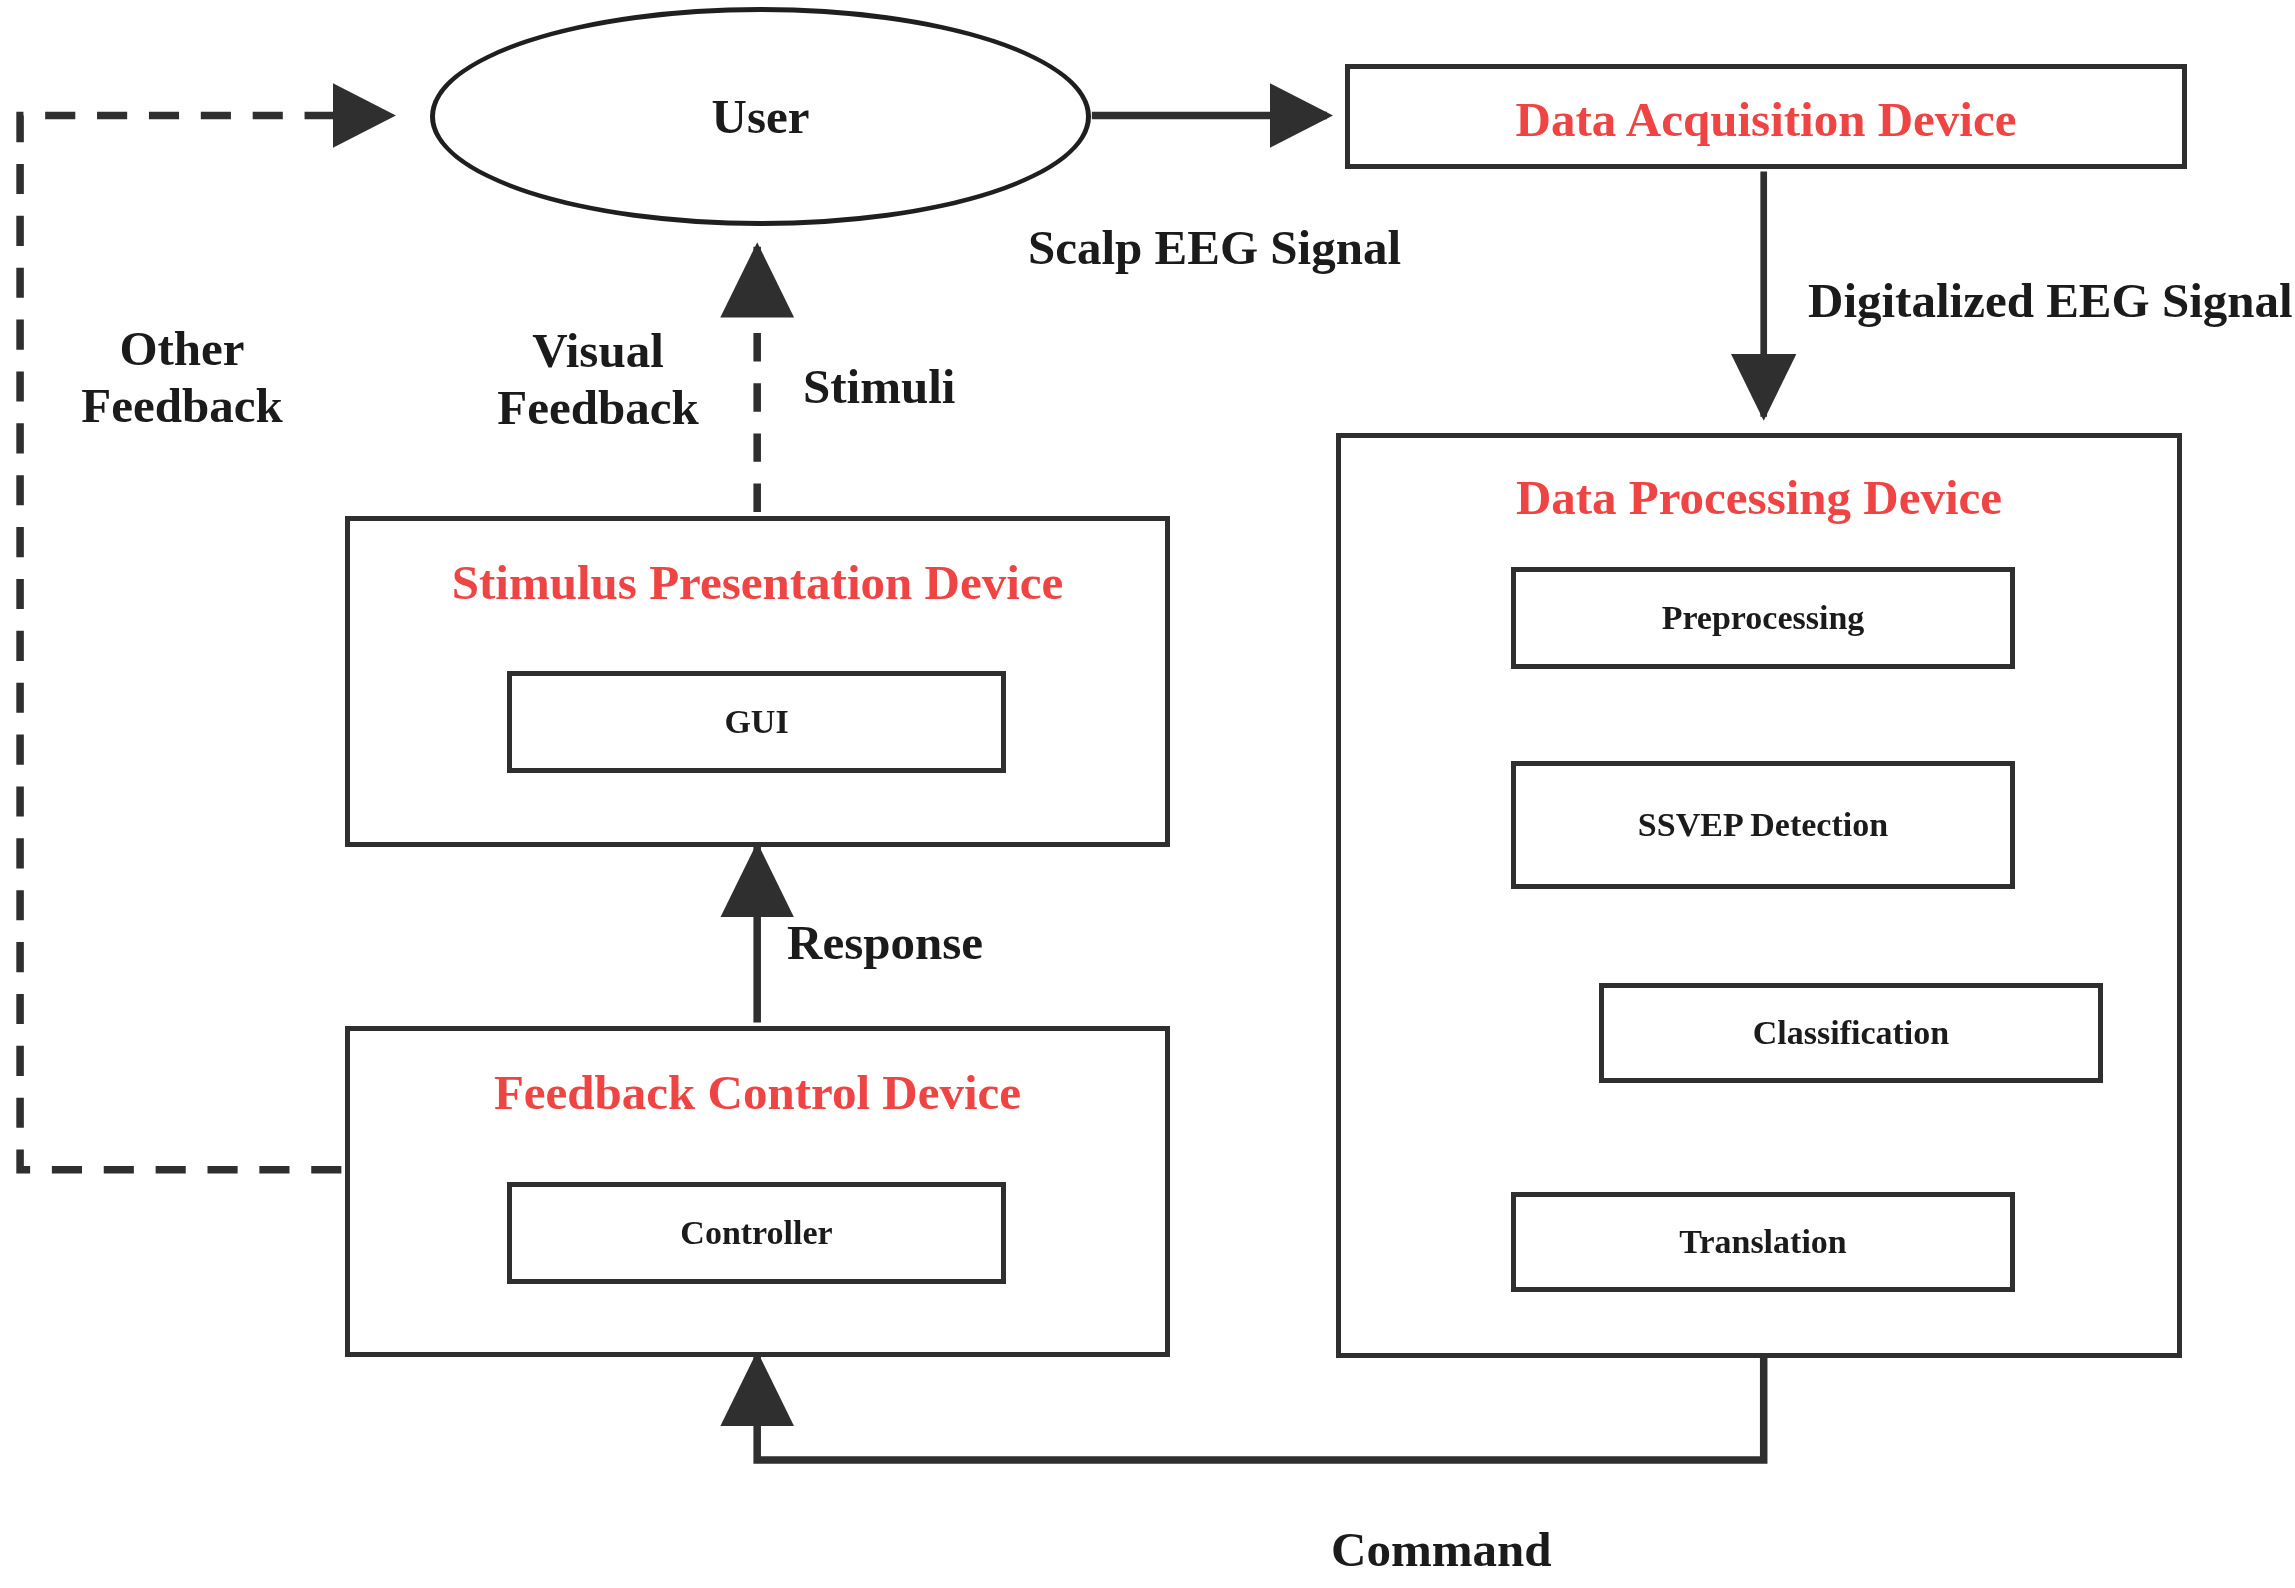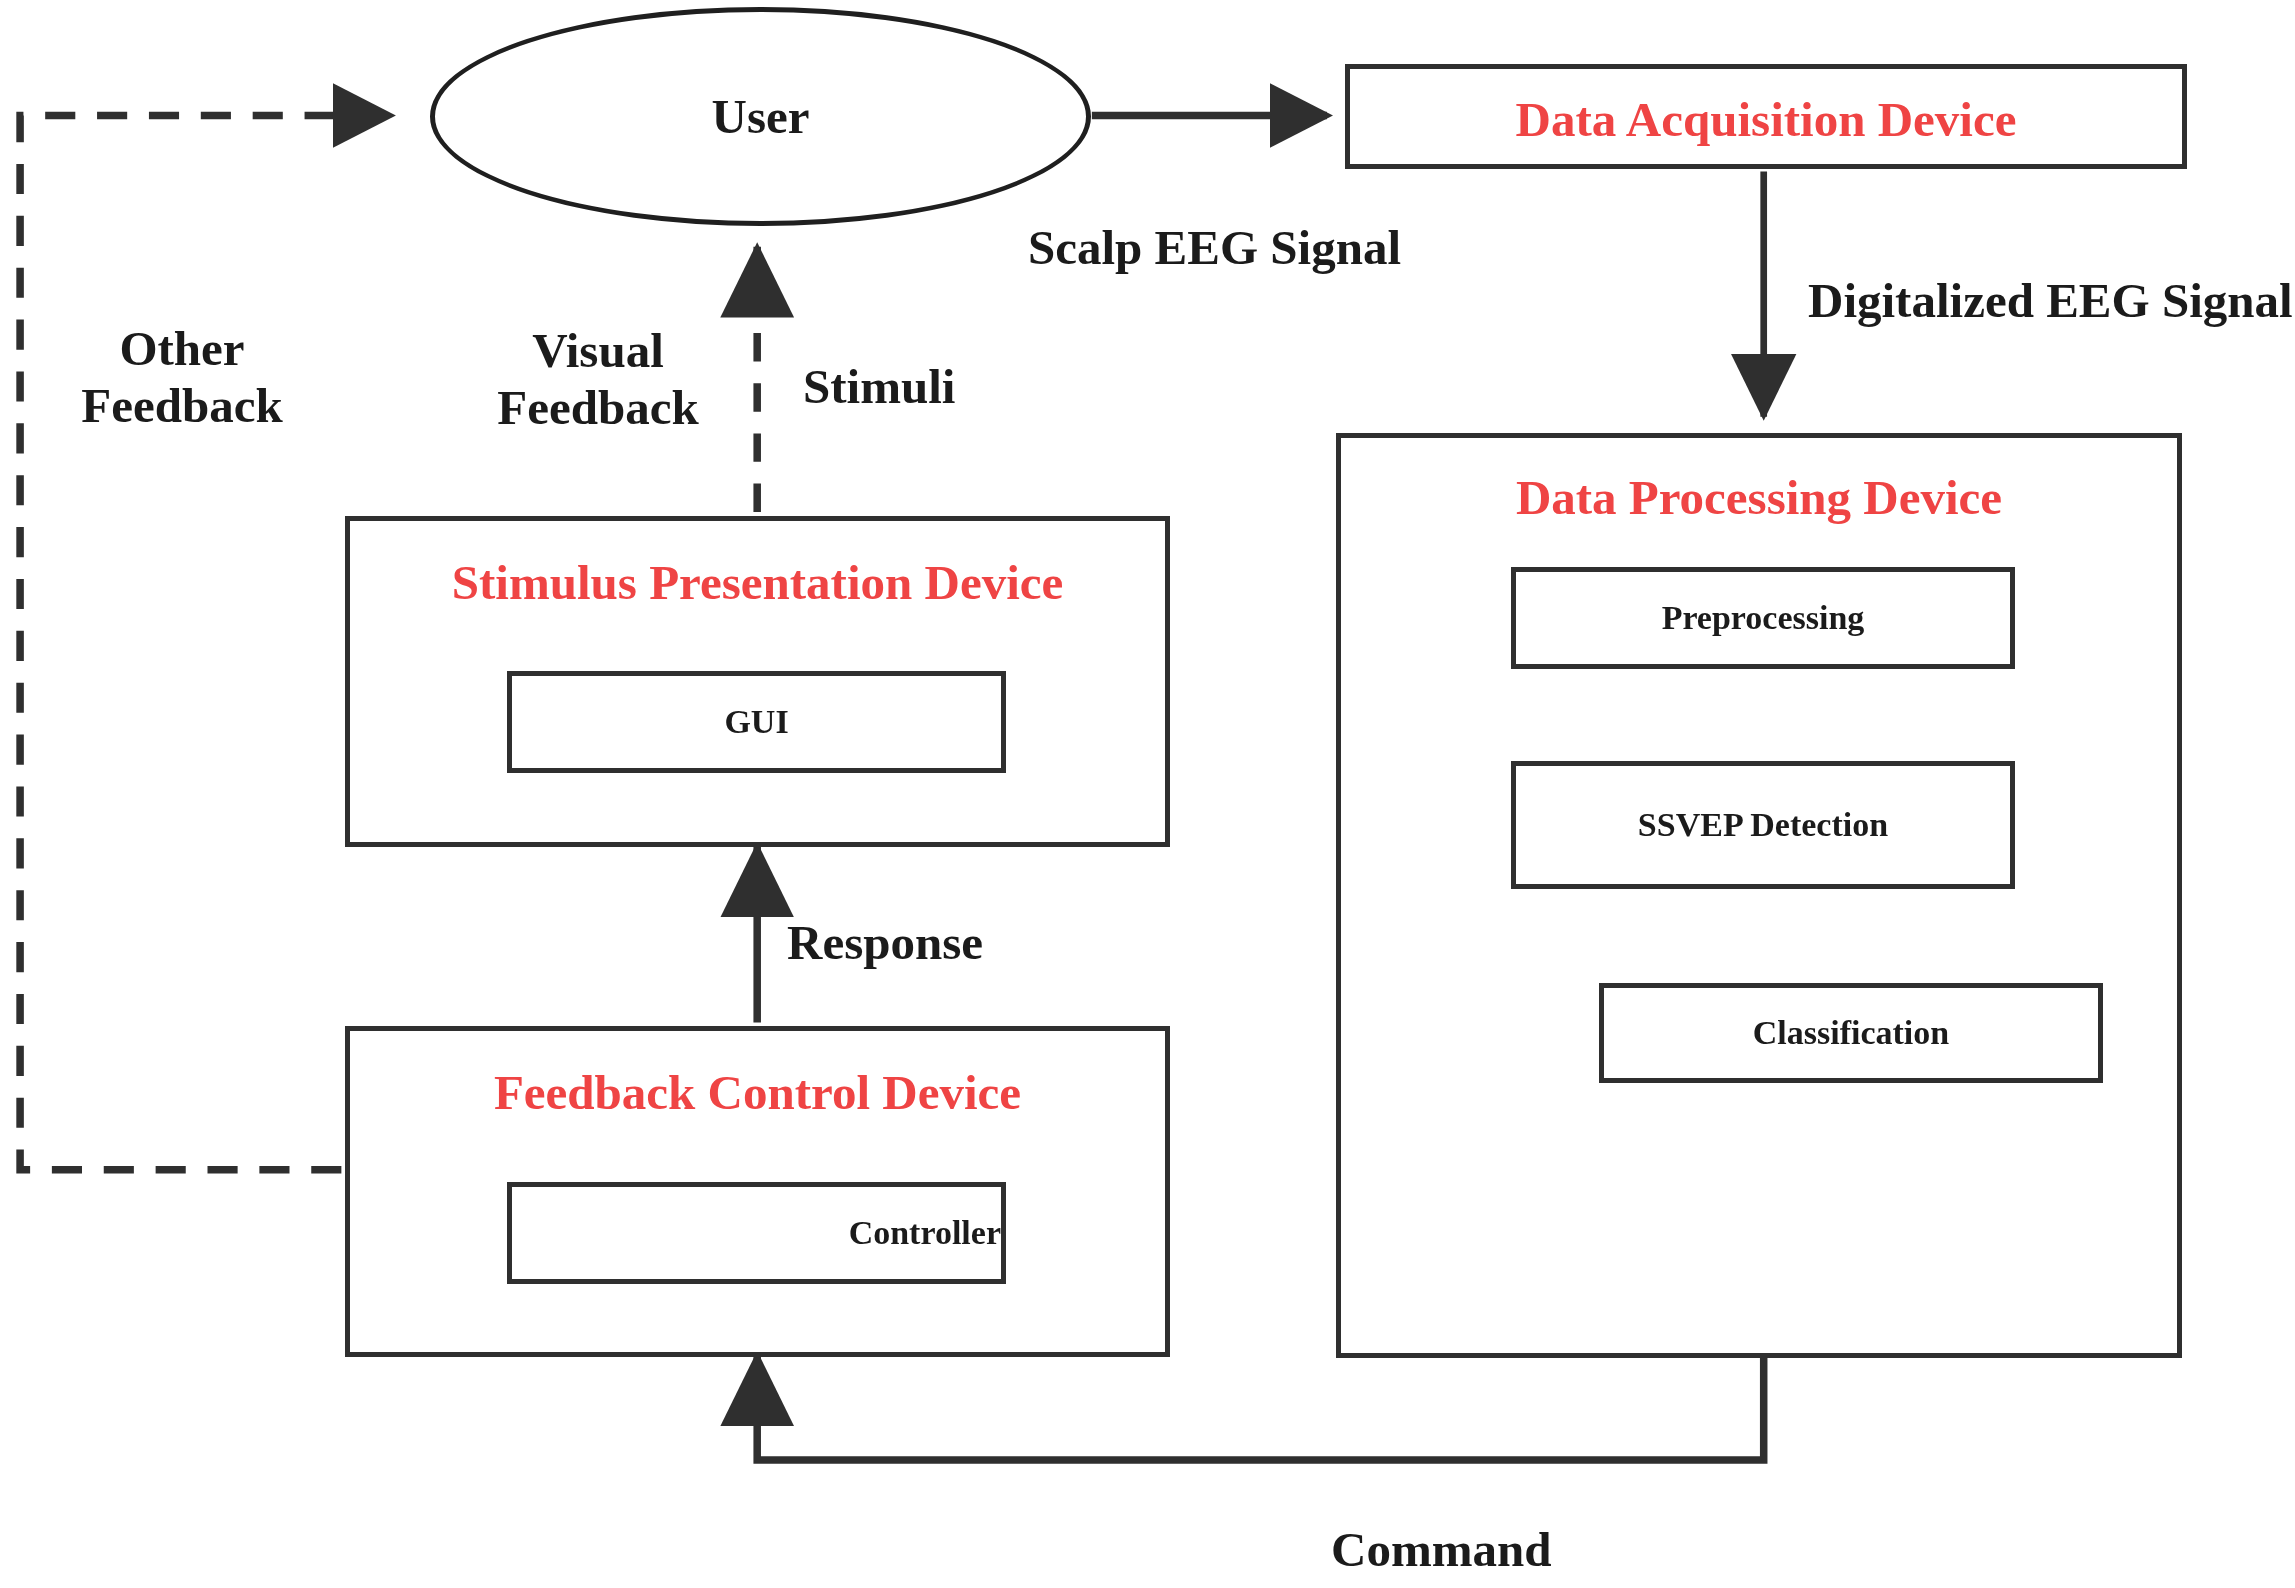--- a/index.html
+++ b/index.html
@@ -117,32 +117,35 @@
 
   <div class="innerbox" style="left:1511px; top:567px; width:504px; height:102px;">
     <span class="nb-inner-label">Preprocessing</span>
   </div>
   <div class="innerbox" style="left:1511px; top:761px; width:504px; height:128px;">
     <span class="nb-inner-label">SSVEP Detection</span>
   </div>
   <div class="innerbox" style="left:1599px; top:983px; width:504px; height:100px;">
     <span class="nb-inner-label">Classification</span>
   </div>
+  <div class="innerbox" style="left:1511px; top:1192px; width:504px; height:100px;">
+    <span class="nb-inner-label">Translation</span>
+  </div>
 
   <div class="nodebox" style="left:345px; top:516px; width:825px; height:331px;">
     <div class="boxtitle t58" style="top:33px;">Stimulus Presentation Device</div>
   </div>
   <div class="innerbox" style="left:507px; top:671px; width:499px; height:102px;">
     <span class="nb-inner-label">GUI</span>
   </div>
 
   <div class="nodebox" style="left:345px; top:1026px; width:825px; height:331px;">
     <div class="boxtitle t58" style="top:33px;">Feedback Control Device</div>
   </div>
-  <div class="innerbox" style="left:507px; top:1182px; width:499px; height:102px;justify-content:flex-end;">
+  <div class="innerbox" style="left:507px; top:1182px; width:499px; height:102px;">
     <span class="nb-inner-label">Controller</span>
   </div>
 
   <div class="label t58" style="left:1028px; top:219px;">Scalp EEG Signal</div>
 
   <div class="label t58" style="left:1808px; top:272px;">Digitalized EEG Signal</div>
 
   <div class="label t58 center" style="left:69px; top:320px; width:226px;">Other</div>
   <div class="label t58 center" style="left:69px; top:377px; width:226px;">Feedback</div>
 

